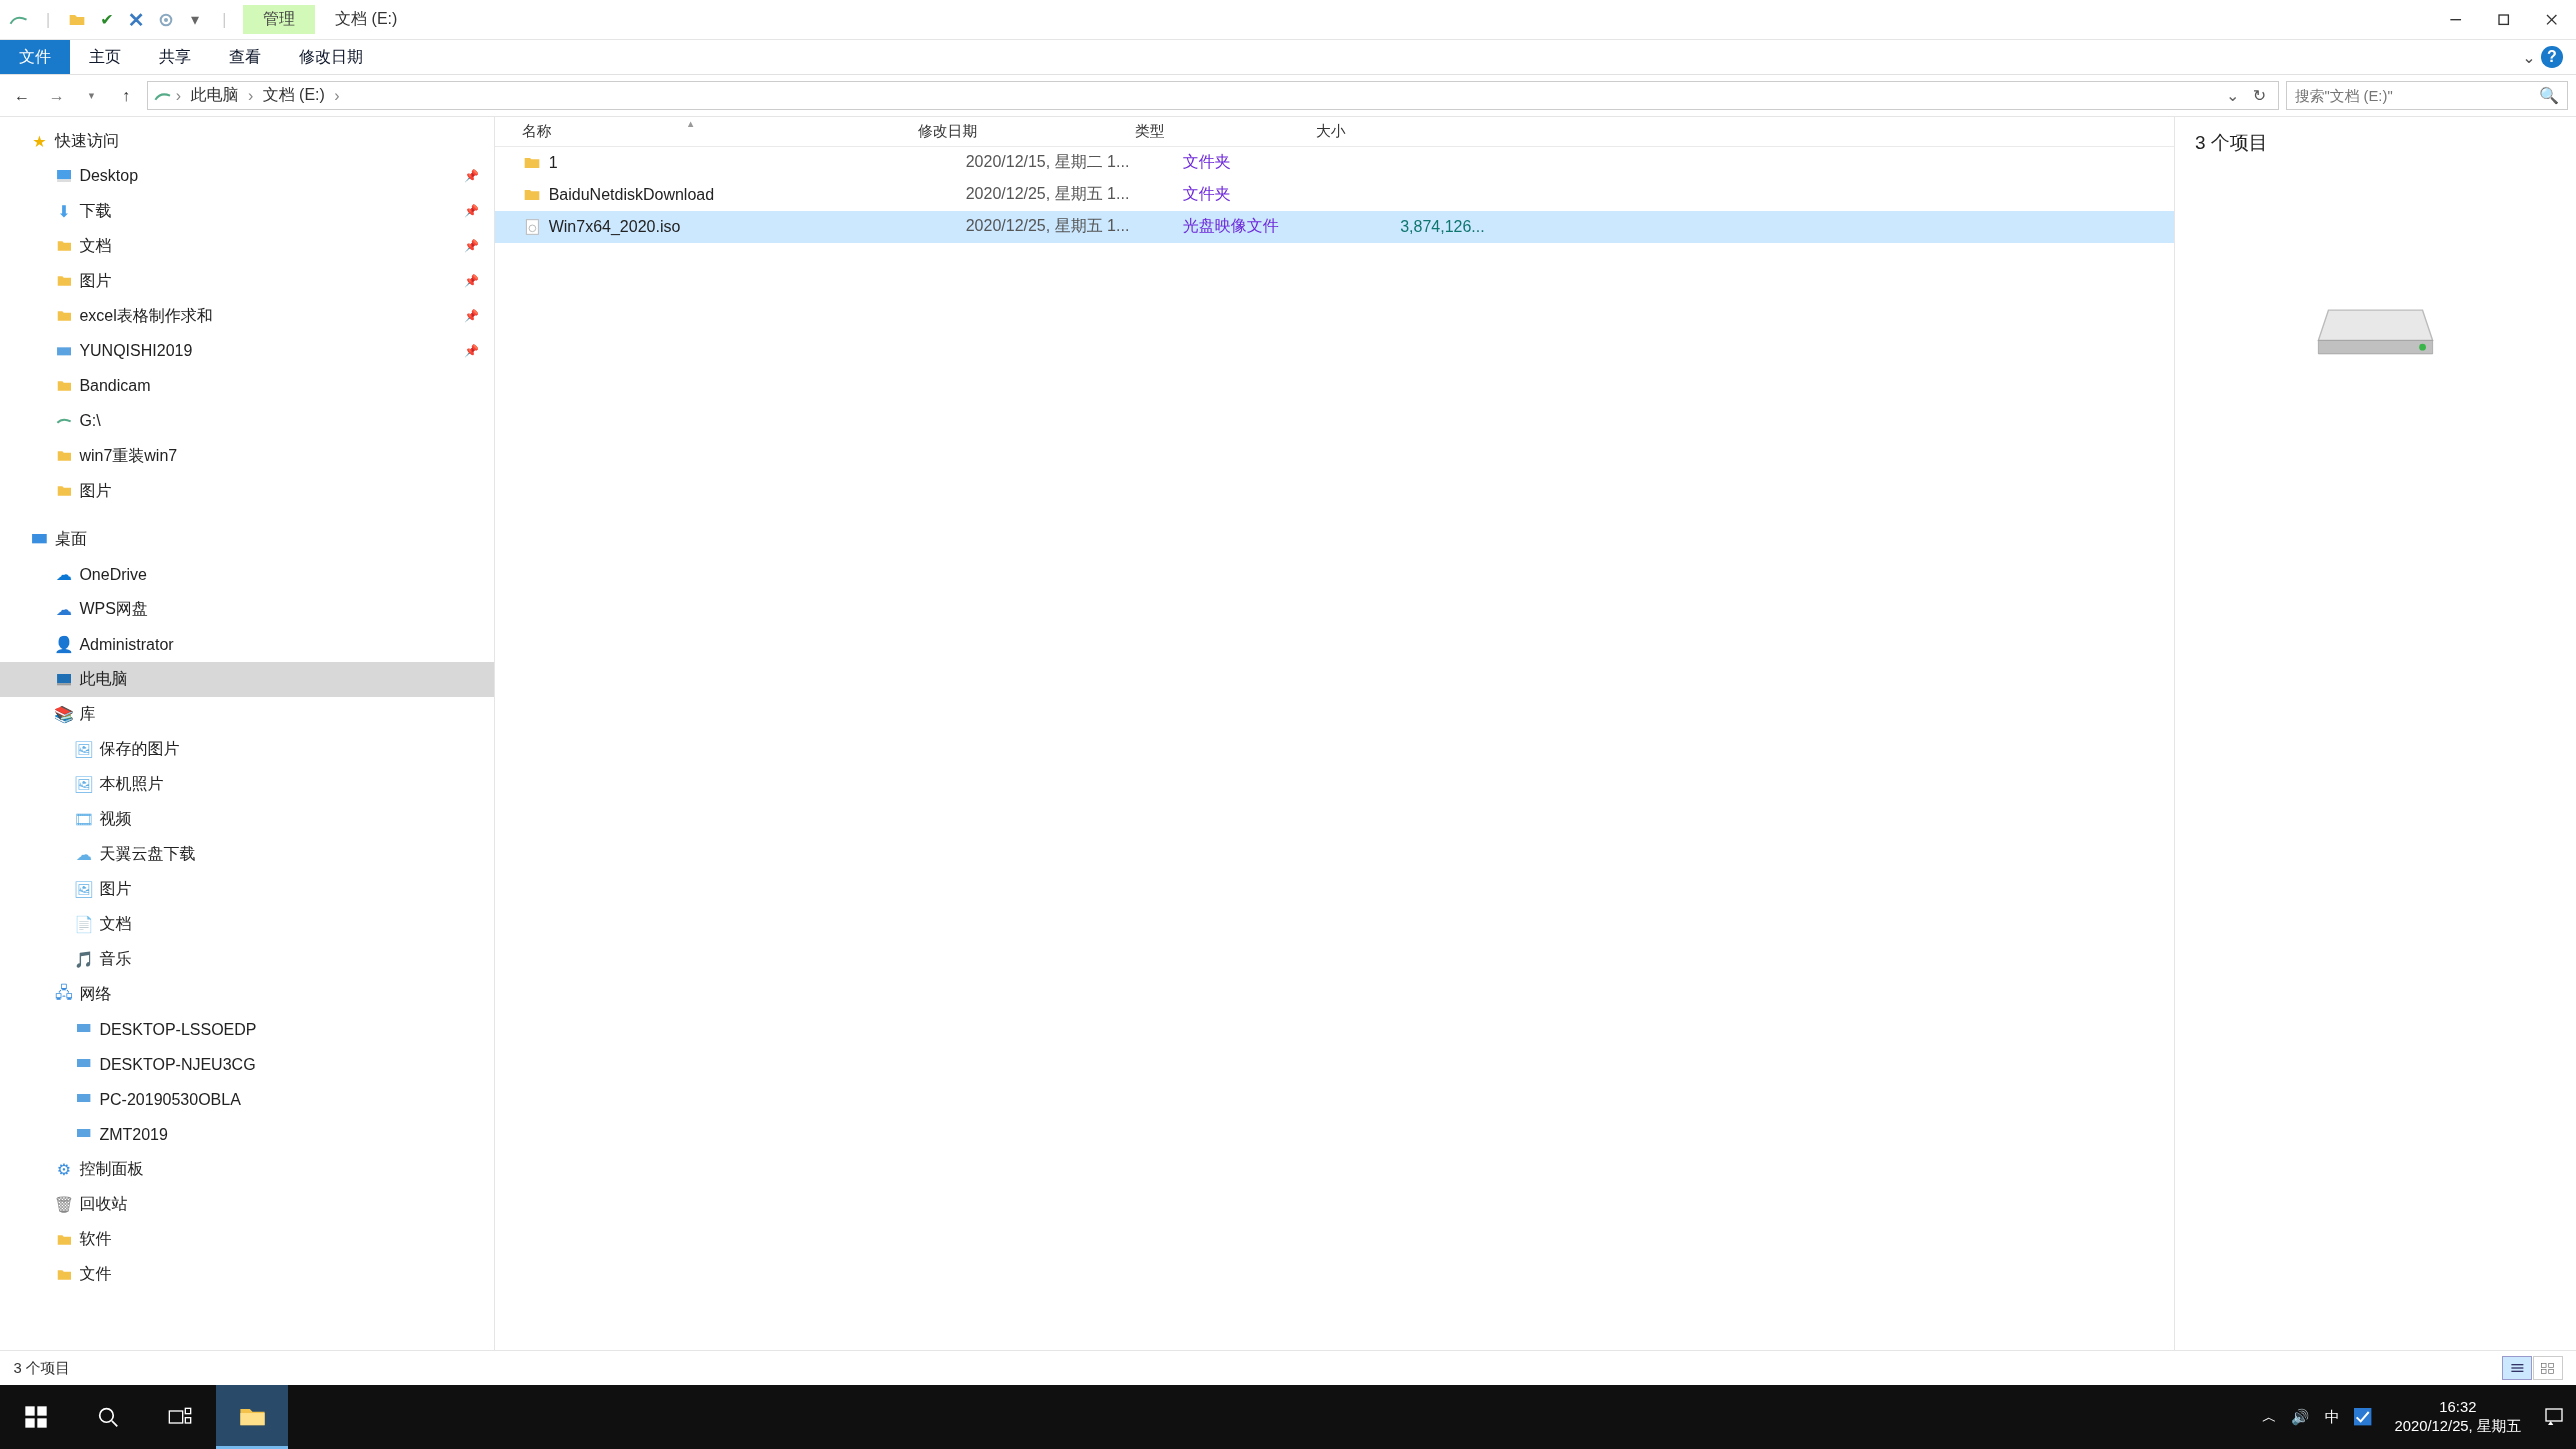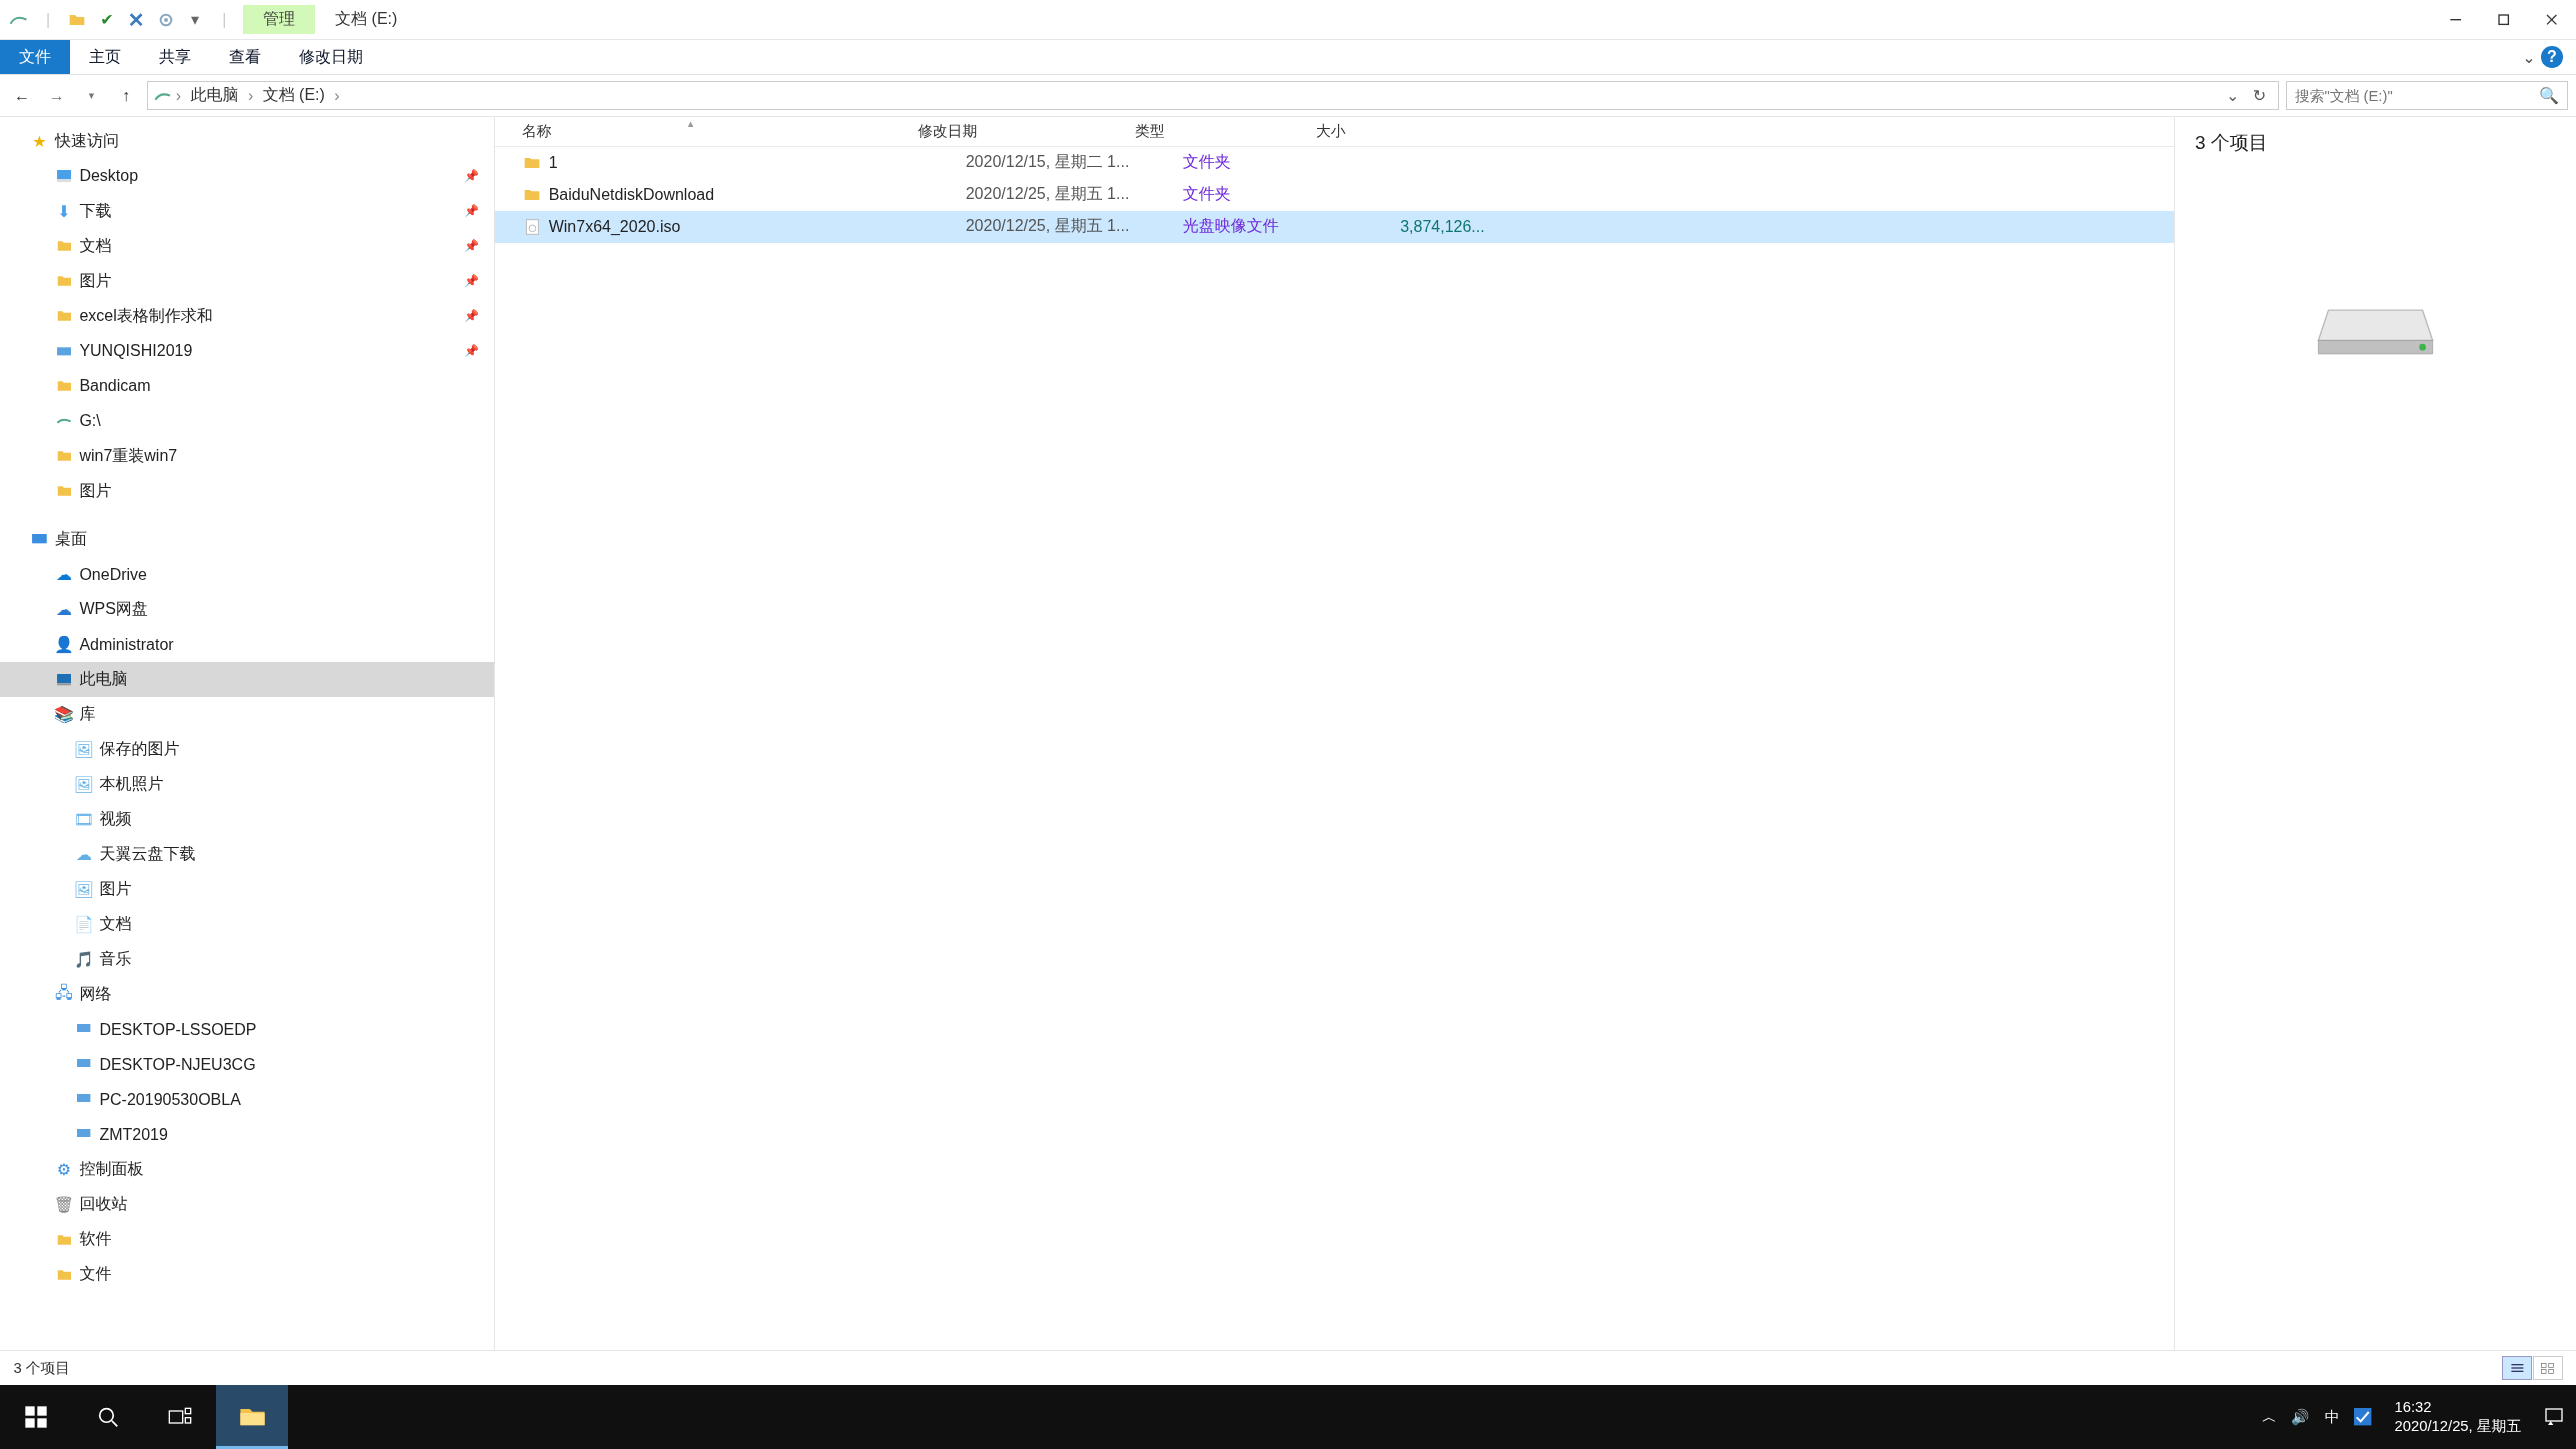--- a/index.html
+++ b/index.html
@@ -59,21 +59,21 @@
 .statusbar { height: 35px; border-top: 0.7px solid #e5e5e5; display: flex; align-items: center; padding: 0 13.4px; font-size: 14.8px; color: #333; }
 .status-spacer { flex:1; }
 .view-toggle { display:flex; gap:1.3px; }
 .view-btn { width:29.5px; height:24px; border:0.7px solid #ccc; display:flex; align-items:center; justify-content:center; }
 .view-btn.active { background:#cce8ff; border-color:#99c; }
 .taskbar { height: 64px; background: #101010; display: flex; align-items: center; }
 .tb-btn { width: 72px; height: 64px; display: flex; align-items: center; justify-content: center; color: #fff; cursor: default; }
 .tb-btn.active { background: #2a4a6a; border-bottom: 3.4px solid #76b9ed; }
 .tb-spacer { flex: 1; }
 .tray { display: flex; align-items: center; gap: 14.8px; padding: 0 12px; color: #fff; font-size: 14.8px; }
-.tray-clock { line-height: 1.3; font-size: 14.8px; padding: 0 8px;}
+.tray-clock { text-align: center; line-height: 1.3; font-size: 14.8px; padding: 0 8px;}
 .folder-ico { color:#f3c24b; }
 .iso-ico { color:#bbb; }
 svg { display:block; }
 </style>
 </head>
 <body>
 
 <div class="titlebar">
   <div class="qat">
     <span class="qat-item">

